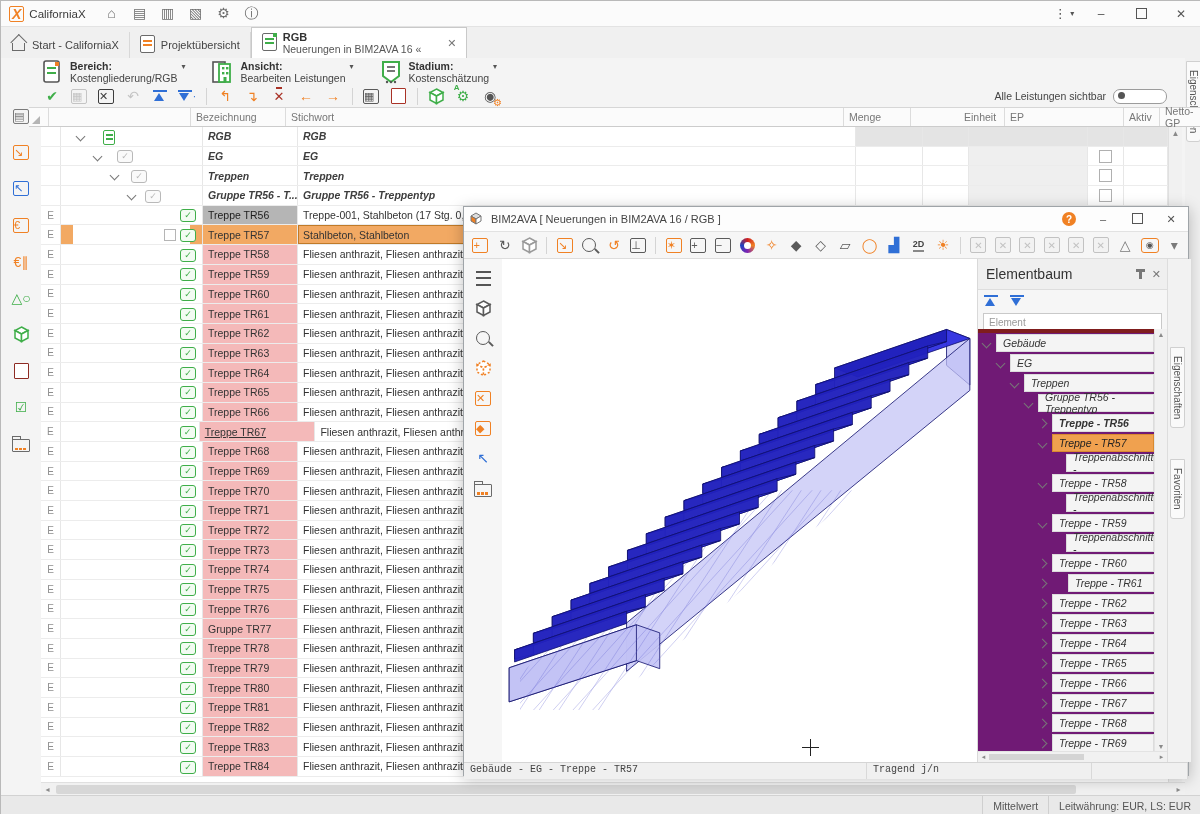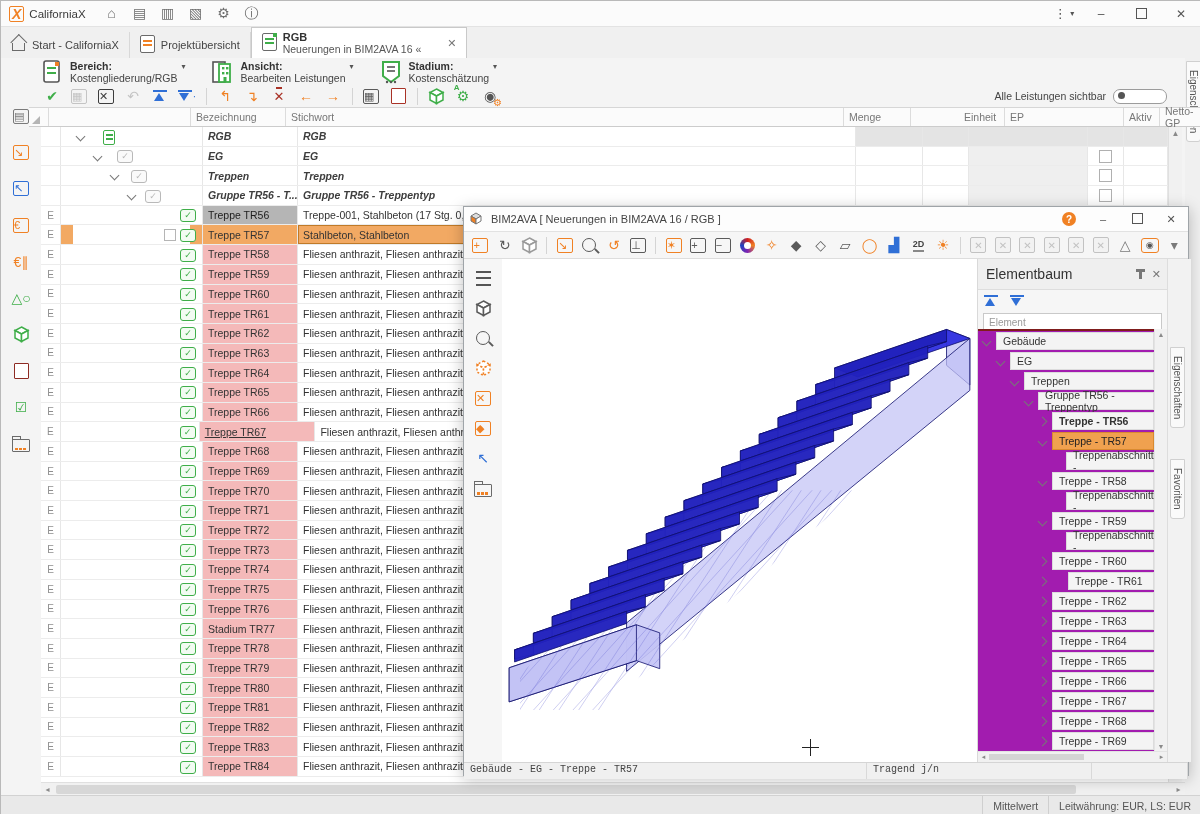--- a/index.html
+++ b/index.html
@@ -137,21 +137,21 @@
   
   .ebaum{position:absolute;left:513px;top:0;width:190px;height:503px;background:#f6f6f6;border-left:1px solid #d9d9d9;box-sizing:border-box;}
   .eb-head{height:30px;display:flex;align-items:center;background:#efefef;border-bottom:1px solid #dddddd;}
   .eb-title{font-size:14px;color:#333;margin-left:8px;}
   .eb-head .right{margin-left:auto;display:flex;align-items:center;margin-right:6px;gap:10px;}
   .pin{width:3px;height:10px;background:#777;position:relative;display:inline-block;}
   .pin:before{content:"";position:absolute;left:-3px;top:0;width:9px;height:3px;background:#777;}
   .eb-x{color:#777;font-size:11px;}
   .eb-btns{height:22px;display:flex;align-items:center;padding-left:6px;gap:12px;background:#f6f6f6;}
   .eb-filter{margin:1px 5px;height:16px;border:1px solid #c9c9c9;background:#fff;font-size:10px;color:#9a9a9a;display:flex;align-items:center;padding-left:5px;}
-  .eb-tree{position:absolute;left:0;top:70px;right:0;bottom:10px;overflow:hidden;background:#a21caf;border-top:2px solid #7f1d1d;}
+  .eb-tree{position:absolute;left:0;top:70px;right:0;bottom:10px;overflow:hidden;background:#701a75;border-top:4px solid #7f1d1d;font-style:italic;}
   .ebrow{position:relative;height:20px;}
   .eblabel{position:absolute;top:1px;bottom:1px;right:13px;background:#f4f4f4;border:1px solid #dcdcdc;font-size:10.5px;color:#333;display:flex;align-items:center;padding-left:6px;box-sizing:border-box;}
   .eblabel.sel{background:#f0a14f;border-color:#d98a30;color:#222;}
   .eblabel.bold{font-weight:bold;}
   .eb-vscroll{position:absolute;right:0;top:70px;bottom:10px;width:12px;background:#f1f1f1;border-left:1px solid #e3e3e3;}
   .eb-vscroll .arr{display:block;text-align:center;font-size:7px;color:#8a8a8a;line-height:11px;}
   .eb-vscroll .thumb{margin:1px 2px;height:70px;background:#d4d4d4;}
   .eb-vscroll .arrb{position:absolute;bottom:0;left:0;right:0;text-align:center;font-size:7px;color:#8a8a8a;line-height:11px;}
   .eb-hscroll{position:absolute;left:0;right:0;bottom:0;height:10px;background:#f1f1f1;border-top:1px solid #e3e3e3;display:flex;align-items:center;}
   .eb-hscroll .arr{width:11px;text-align:center;font-size:7px;color:#8a8a8a;}
@@ -722,21 +722,21 @@
         <div class="td" style="width: 46px;"></div>
         <div class="td ep-cell" style="width: 119px;"></div>
         <div class="td" style="width: 36px;"></div>
         <div class="td" style="width: 44px;"></div>
       </div>
       <div class="trow">
         <div class="td e" style="width: 20px;">E</div>
         <div class="td tree" style="width: 142px;">
           <span class="gcheck" style="left: 119px;">✓</span>
         </div>
-        <div class="td pad bg-pink" style="width: 95px;">Stadium TR77</div>
+        <div class="td pad bg-pink" style="width: 95px;">Gruppe TR77</div>
         <div class="td pad" style="width: 558px;">Fliesen anthrazit, Fliesen anthrazit</div>
         <div class="td" style="width: 67px;"></div>
         <div class="td" style="width: 46px;"></div>
         <div class="td ep-cell" style="width: 119px;"></div>
         <div class="td" style="width: 36px;"></div>
         <div class="td" style="width: 44px;"></div>
       </div>
       <div class="trow">
         <div class="td e" style="width: 20px;">E</div>
         <div class="td tree" style="width: 142px;">

